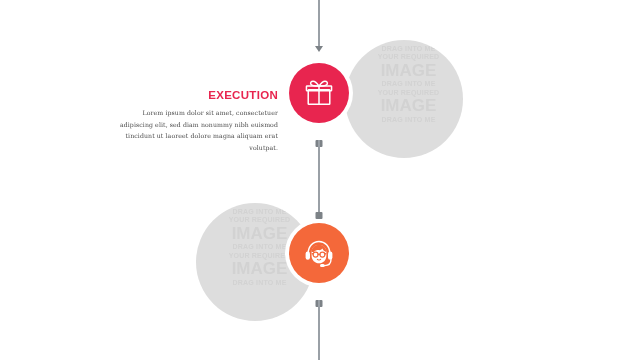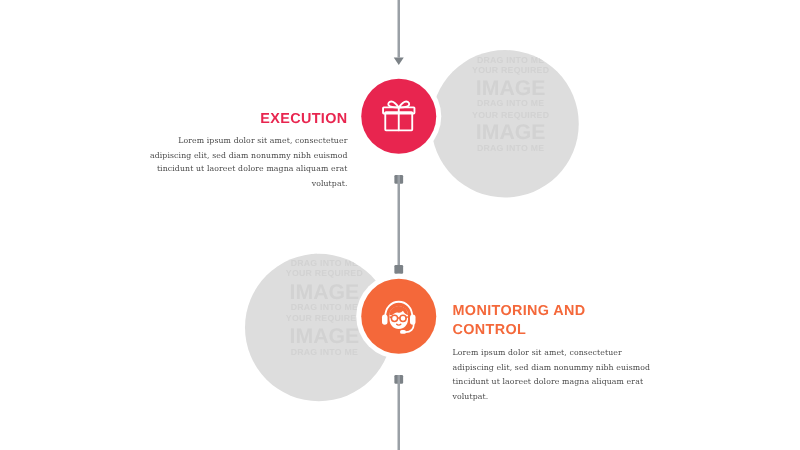--- a/index.html
+++ b/index.html
@@ -239,21 +239,14 @@
         <line x1="23.8" y1="17.6" x2="22.8" y2="18.2" stroke="#f4683a" stroke-width="1.2"></line>
 
         <path d="M15.4 23.4 C16.2 24.2 17.8 24.2 18.6 23.4" stroke="#f4683a" stroke-width="1.2" fill="none"></path>
 
         <path d="M29.0 23.6 C29.0 27.4 26.4 29.6 22.6 29.6" stroke="#ffffff" stroke-width="1.4" fill="none"></path>
         <rect x="18.0" y="28.0" width="4.8" height="3.0" rx="1.5" fill="#ffffff" stroke="none"></rect>
       </svg>
     </span>
   </div>
 
-  <div class="text-block tb-monitoring">
-    <h2 class="heading heading-monitoring">
-      <span>MONITORING AND</span><br>
-      <span>CONTROL</span>
-    </h2>
-    <p class="body-text">Lorem ipsum dolor sit amet, consectetuer adipiscing elit, sed diam nonummy nibh euismod tincidunt ut laoreet dolore magna aliquam erat volutpat.</p>
-  </div>
 
 </div>
 
 </body></html>

